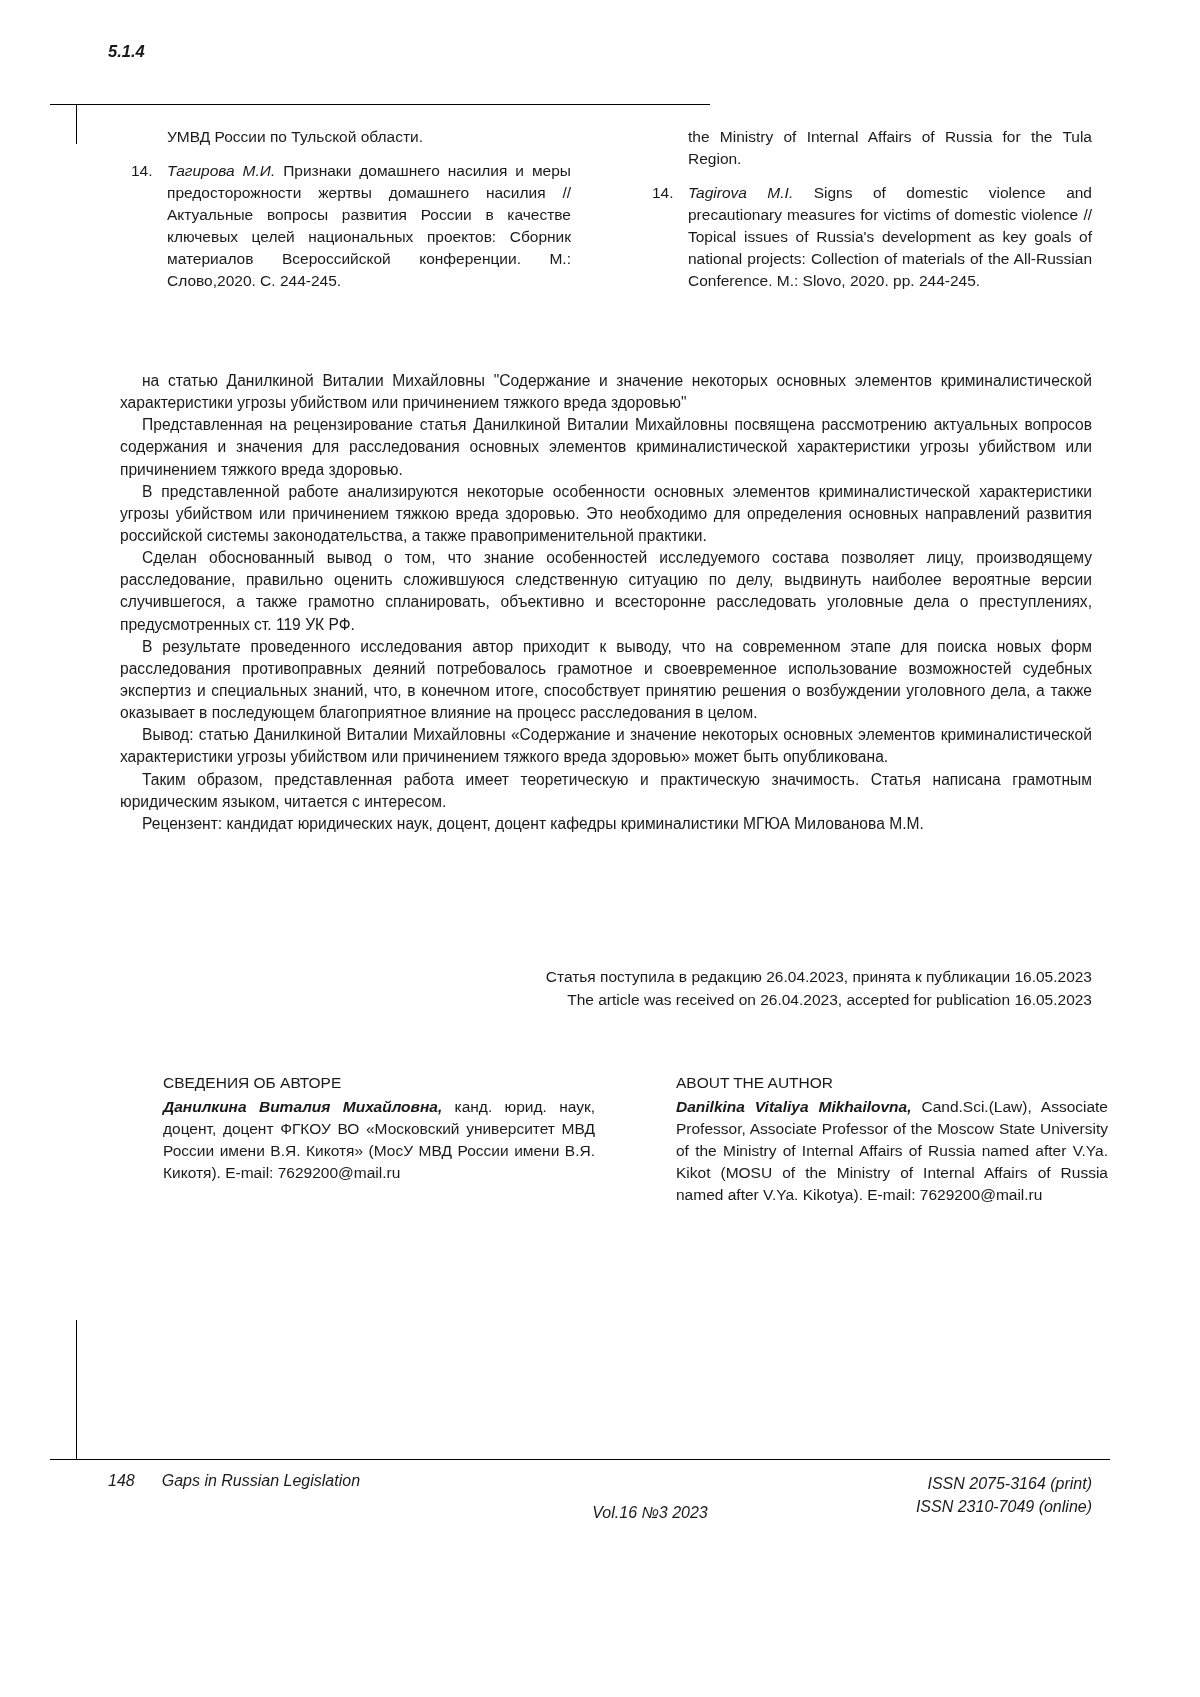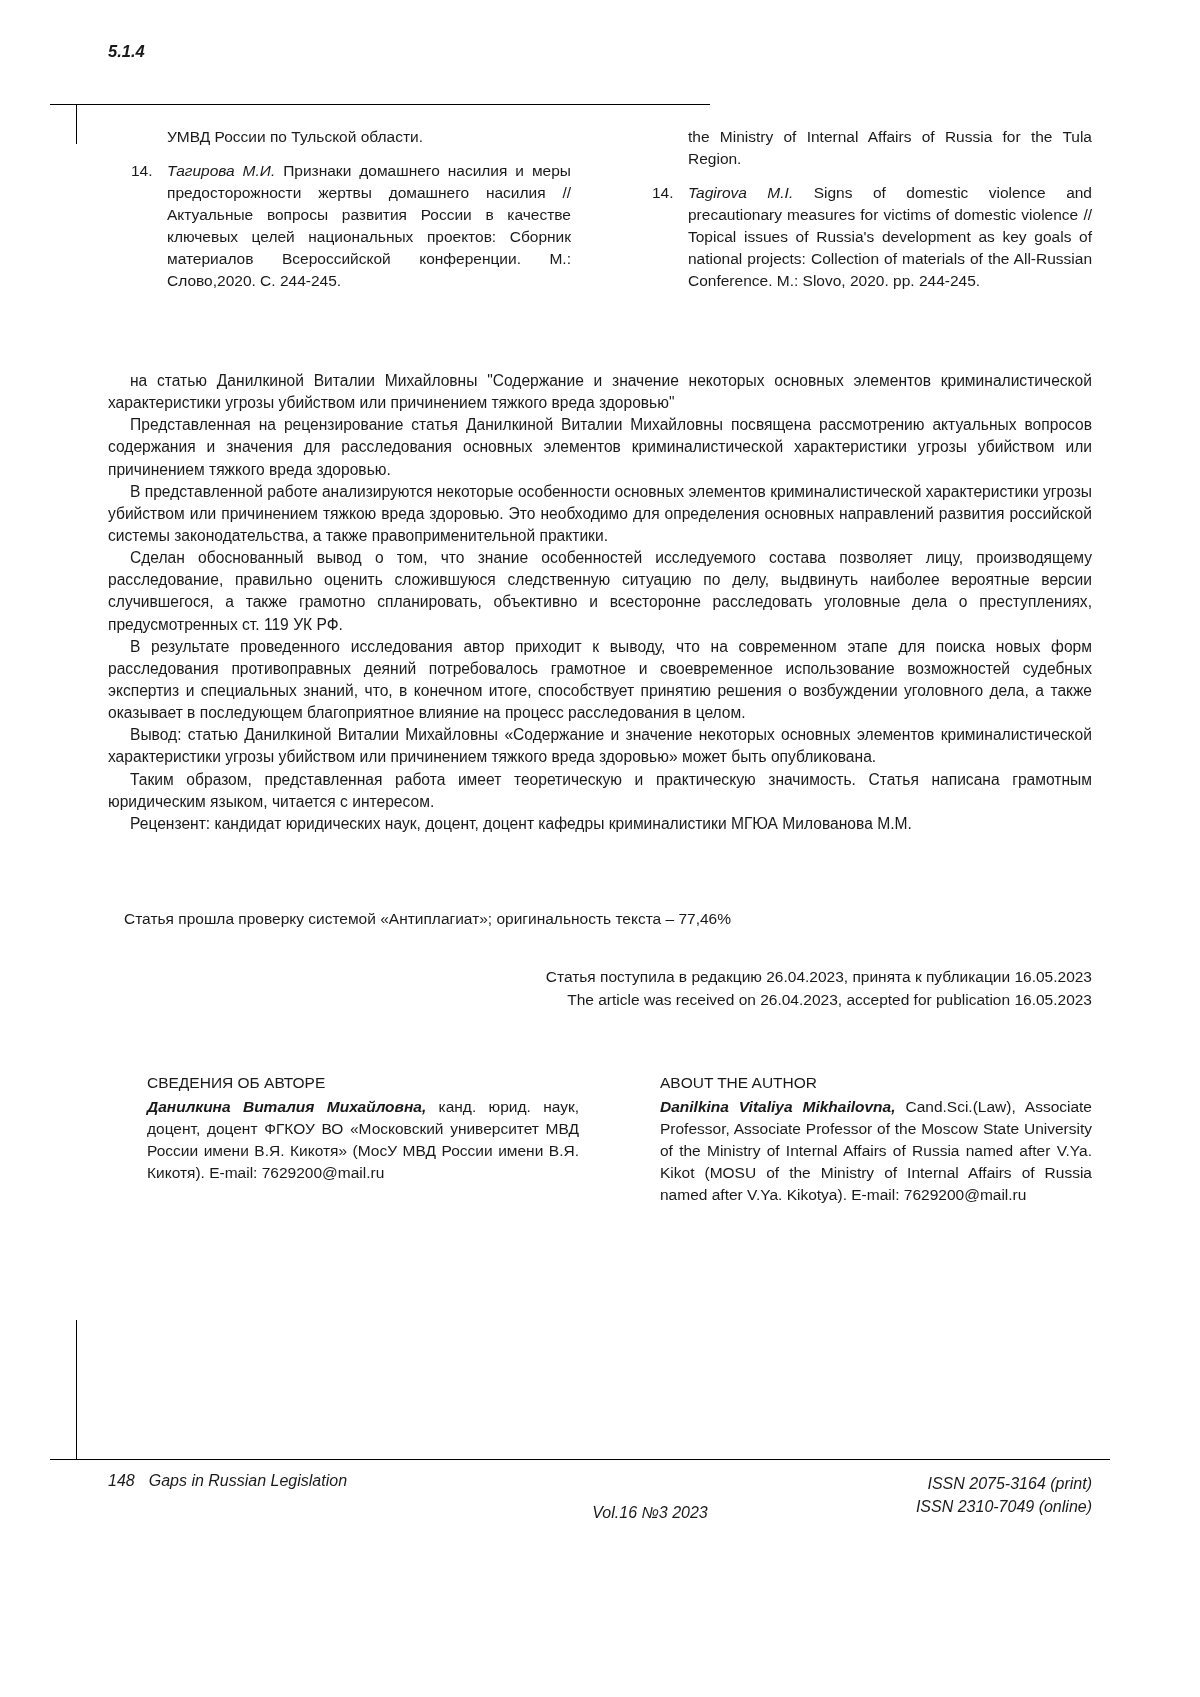--- a/index.html
+++ b/index.html
@@ -125,21 +125,21 @@
     line-height: 1.42;
   }
   .review-title {
     font-style: italic;
     text-decoration: underline;
     margin-left: 30px;
     margin-bottom: 3px;
     font-size: 15.6px;
   }
   .review p {
-    margin: 0 0 0 0;
+    margin: 0 0 0 12px;
     text-align: justify;
     text-justify: inter-word;
     text-indent: 22px;
   }
 
   .plag {
     position: absolute;
     left: 124px;
     top: 908px;
     width: 968px;
@@ -152,21 +152,21 @@
     top: 965px;
     width: 968px;
     font-size: 15.5px;
     line-height: 1.5;
     text-align: right;
   }
 
   
   .about {
     position: absolute;
-    left: 124px;
+    left: 140px;
     top: 1072px;
     width: 968px;
     display: flex;
     gap: 58px;
     font-size: 15.5px;
     line-height: 1.42;
   }
   .about .col {
     width: 455px;
   }
@@ -189,21 +189,21 @@
     top: 1472px;
     width: 984px;
     display: flex;
     align-items: flex-start;
     font-style: italic;
     font-size: 16px;
   }
   .footer-left {
     width: 330px;
     display: flex;
-    gap: 14px;
+    gap: 27px;
   }
   .footer-center {
     flex: 1;
     text-align: center;
     margin-top: 32px;
   }
   .footer-right {
     width: 230px;
     text-align: right;
     line-height: 1.45;
@@ -242,21 +242,20 @@
     <p>на статью Данилкиной Виталии Михайловны "Содержание и значение некоторых основных элементов криминалистической характеристики угрозы убийством или причинением тяжкого вреда здоровью"</p>
     <p>Представленная на рецензирование статья Данилкиной Виталии Михайловны посвящена рассмотрению актуальных вопросов содержания и значения для расследования основных элементов криминалистической характеристики угрозы убийством или причинением тяжкого вреда здоровью.</p>
     <p>В представленной работе анализируются некоторые особенности основных элементов криминалистической характеристики угрозы убийством или причинением тяжкою вреда здоровью. Это необходимо для определения основных направлений развития российской системы законодательства, а также правоприменительной практики.</p>
     <p>Сделан обоснованный вывод о том, что знание особенностей исследуемого состава позволяет лицу, производящему расследование, правильно оценить сложившуюся следственную ситуацию по делу, выдвинуть наиболее вероятные версии случившегося, а также грамотно спланировать, объективно и всесторонне расследовать уголовные дела о преступлениях, предусмотренных ст. 119 УК РФ.</p>
     <p>В результате проведенного исследования автор приходит к выводу, что на современном этапе для поиска новых форм расследования противоправных деяний потребовалось грамотное и своевременное использование возможностей судебных экспертиз и специальных знаний, что, в конечном итоге, способствует принятию решения о возбуждении уголовного дела, а также оказывает в последующем благоприятное влияние на процесс расследования в целом.</p>
     <p>Вывод: статью Данилкиной Виталии Михайловны «Содержание и значение некоторых основных элементов криминалистической характеристики угрозы убийством или причинением тяжкого вреда здоровью» может быть опубликована.</p>
     <p>Таким образом, представленная работа имеет теоретическую и практическую значимость. Статья написана грамотным юридическим языком, читается с интересом.</p>
     <p>Рецензент: кандидат юридических наук, доцент, доцент кафедры криминалистики МГЮА Милованова М.М.</p>
   </div>
 
-  <div class="plag">Статья прошла проверку системой «Антиплагиат»; оригинальность текста – 77,46%</div>
 
   <div class="received">
     <div>Статья поступила в редакцию 26.04.2023, принята к публикации 16.05.2023</div>
     <div>The article was received on 26.04.2023, accepted for publication 16.05.2023</div>
   </div>
 
   <div class="about">
     <div class="col">
       <div class="about-heading">СВЕДЕНИЯ ОБ АВТОРЕ</div>
       <div class="about-body"><span class="bi">Данилкина Виталия Михайловна,</span><span> канд. юрид. наук, доцент, доцент ФГКОУ ВО «Московский университет МВД России имени В.Я. Кикотя» (МосУ МВД России имени В.Я. Кикотя).  E-mail: 7629200@mail.ru</span></div>

